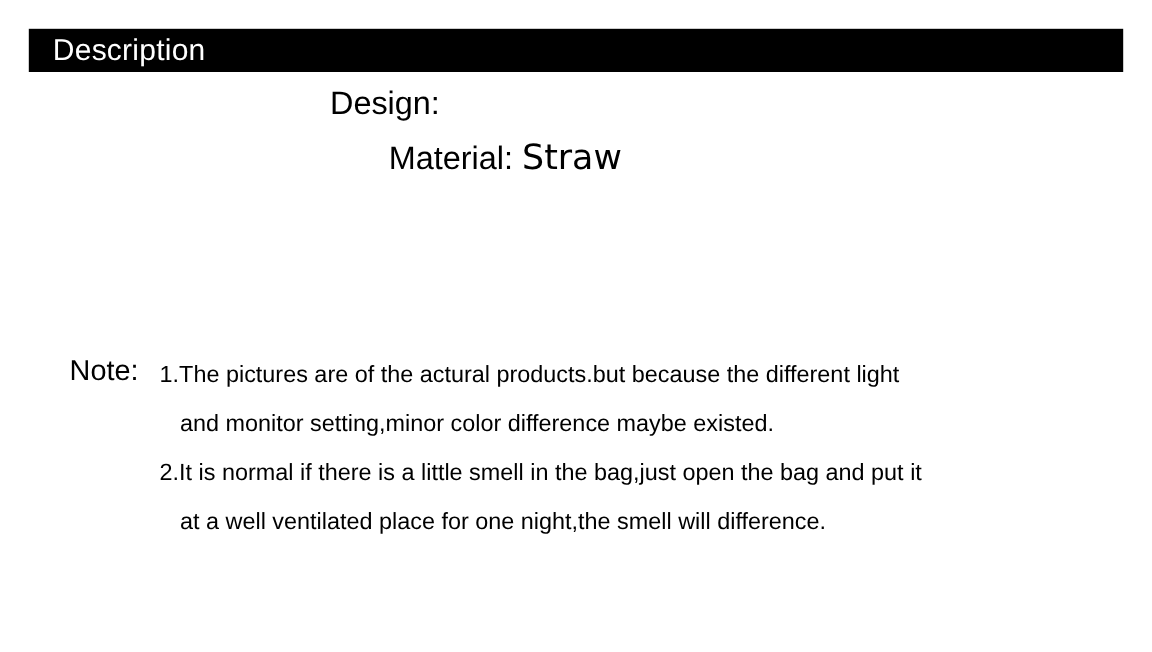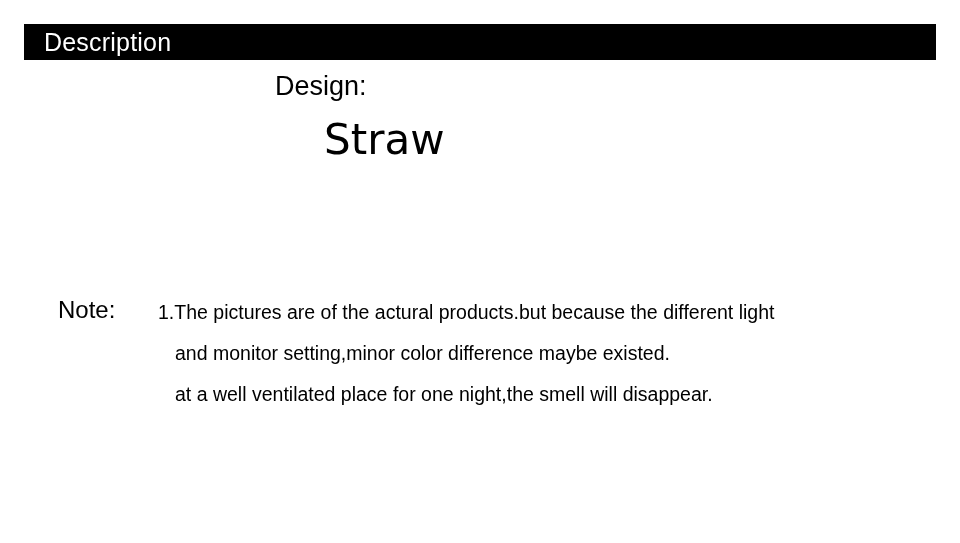--- a/index.html
+++ b/index.html
@@ -64,41 +64,41 @@
     font-size: 27px;
     line-height: 1.35;
     font-family: "Liberation Sans", sans-serif;
   }
   .spec-value {
     font-size: 27px;
     line-height: 1.35;
     font-family: "DejaVu Sans", sans-serif;
   }
   .spec-value.big {
-    font-size: 42px;
+    font-size: 29px;
   }
 
   
   .notes {
     position: absolute;
     left: 0;
     top: 292px;
     width: 960px;
   }
   .note-head {
     position: absolute;
     left: 58px;
     top: 4px;
     font-size: 24px;
     line-height: 1.2;
     font-family: "Liberation Sans", sans-serif;
   }
   .note-lines {
     position: absolute;
-    left: 154px;
+    left: 129px;
     top: 0;
     width: 790px;
   }
   .note-line {
     font-size: 19.5px;
     line-height: 41px;
     font-family: "Liberation Sans", sans-serif;
     white-space: pre;
   }
   .note-line.indent {
@@ -118,28 +118,30 @@
     <div class="header-title">Description</div>
   </div>
 
   <div class="specs">
 
     <div class="spec-row r1">
       <span class="spec-label">Design: </span>
     </div>
 
     <div class="spec-row r2">
+      <span class="spec-label">Material: </span>
       <span class="spec-value big">Straw</span>
     </div>
 
 
   </div>
 
   <div class="notes">
     <div class="note-head">Note:</div>
     <div class="note-lines">
       <div class="note-line hang">1.The pictures are of the actural products.but because the different light</div>
       <div class="note-line indent">and monitor setting,minor color difference maybe existed.</div>
-      <div class="note-line indent">at a well ventilated place for one night,the smell will disappear.</div>
+      <div class="note-line hang">2.It is normal if there is a little smell in the bag,just open the bag and put it</div>
+      <div class="note-line indent">at a well ventilated place for one night,the smell will difference.</div>
     </div>
   </div>
 
 </div>
 
 </body></html>

